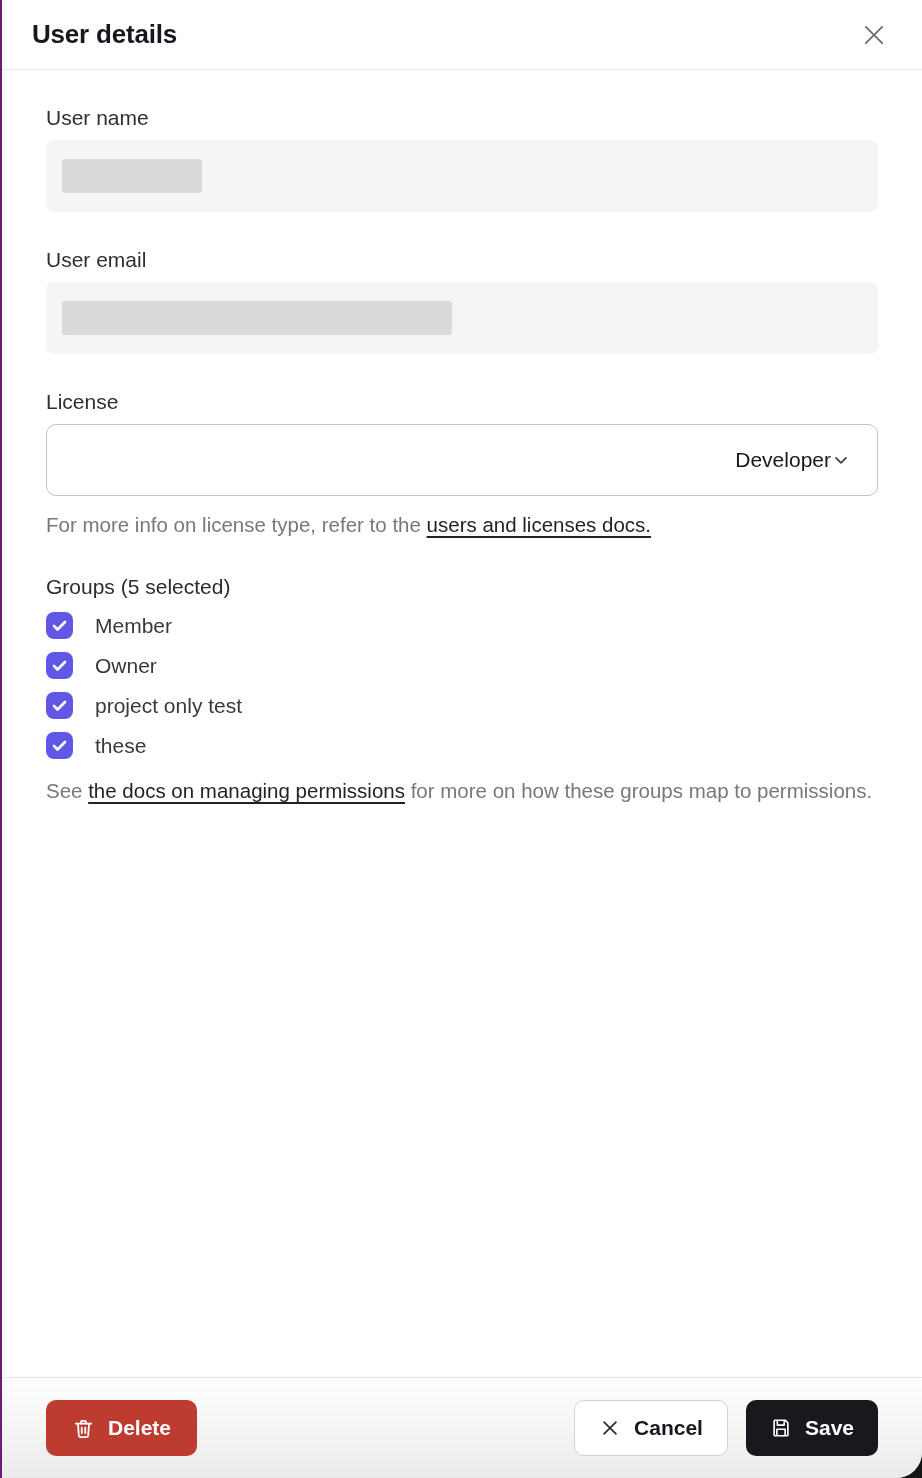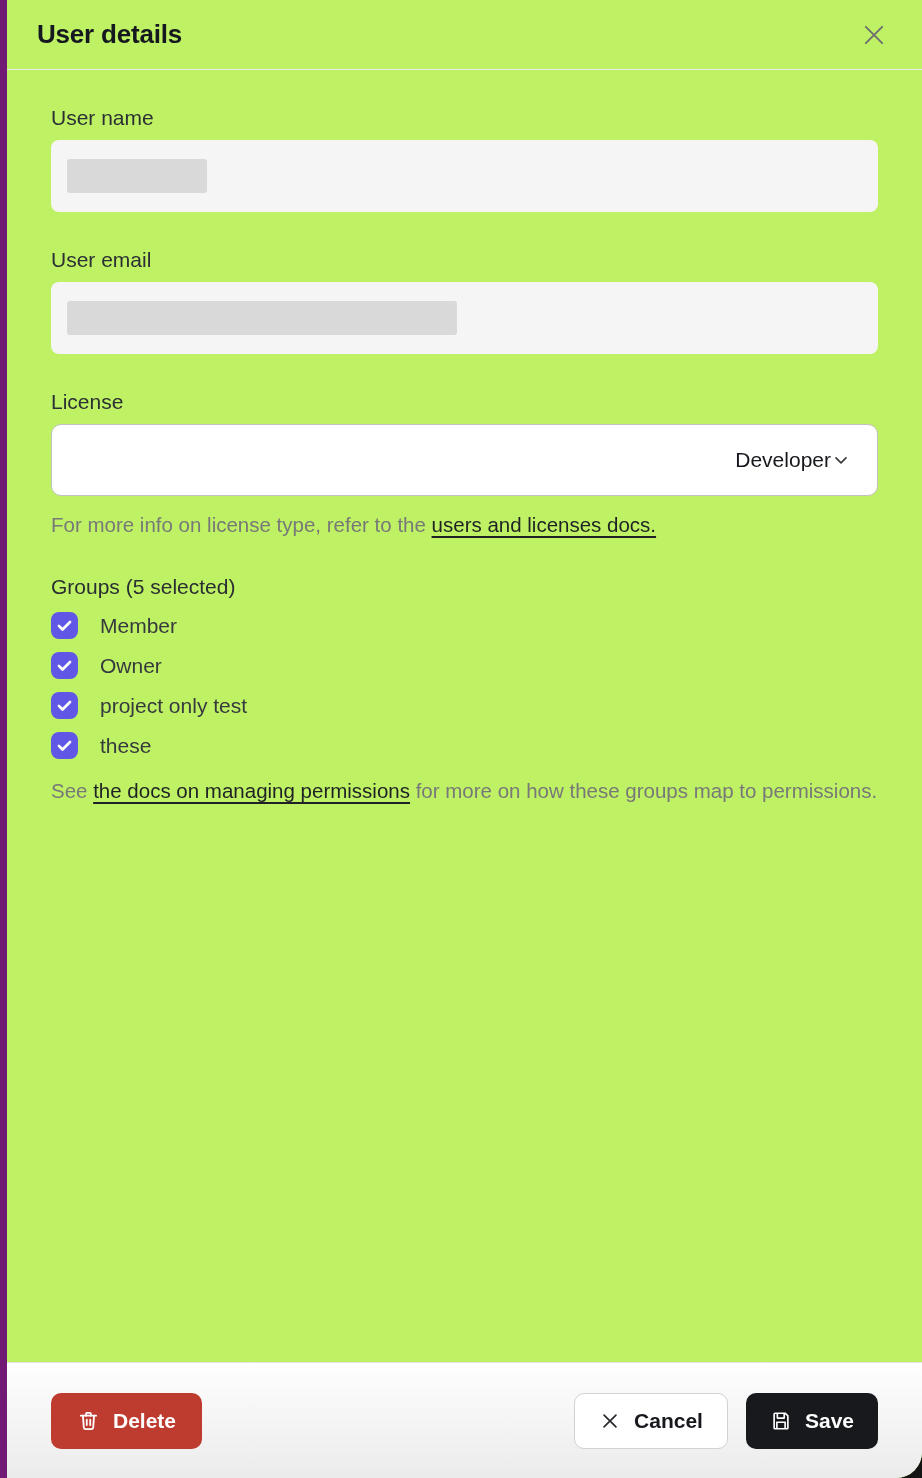--- a/index.html
+++ b/index.html
@@ -4,22 +4,22 @@
 <style>
   html, body { margin: 0; padding: 0; }
   body {
     width: 922px; height: 1478px;
     font-family: "Liberation Sans", "DejaVu Sans", sans-serif;
     -webkit-font-smoothing: antialiased;
   }
   .page { position: relative; width: 922px; height: 1478px; overflow: hidden; background: #141414; }
   .modal {
     position: absolute; inset: 0;
-    background: #bef264;
-    border-left: 7px solid #701a75;
+    background: #ffffff;
+    border-left: 2px solid #701a75;
     border-bottom-right-radius: 26px;
     z-index: 1;
   }
   
   .modal-header {
     height: 70px; display: flex; align-items: center; justify-content: space-between;
     padding: 0 32px 0 30px; border-bottom: 1px solid #eaeaea; box-sizing: border-box;
   }
   .modal-title { font-size: 26px; font-weight: 700; color: #15181e; letter-spacing: -0.2px; }
   .icon-btn { background: none; border: none; padding: 2px; cursor: pointer; display: flex; align-items: center; }
@@ -49,21 +49,21 @@
   .group-row:first-of-type { margin-top: 17px; }
   .checkbox {
     width: 27px; height: 27px; border-radius: 8px; flex: 0 0 auto;
     background: #6157e6; display: flex; align-items: center; justify-content: center;
     cursor: pointer;
   }
   .group-label { font-size: 21px; color: #36393d; }
   .groups-helper { margin-top: 17px; max-width: 840px; }
   
   .modal-footer {
-    position: absolute; left: 0; right: 0; bottom: 0; height: 116px;
+    position: absolute; left: 0; right: 0; bottom: 0; height: 101px;
     border-top: 1px solid #e4e4e4;
     background: linear-gradient(180deg, #fefefe 0%, #f4f4f4 55%, #ebebeb 100%);
     display: flex; align-items: center; justify-content: space-between;
     padding: 18px 44px; box-sizing: border-box;
     border-bottom-right-radius: 26px;
   }
   .btn {
     height: 56px; border-radius: 10px; border: none; cursor: pointer;
     display: inline-flex; align-items: center; gap: 13px;
     font-family: inherit; font-size: 21px; font-weight: 700;

